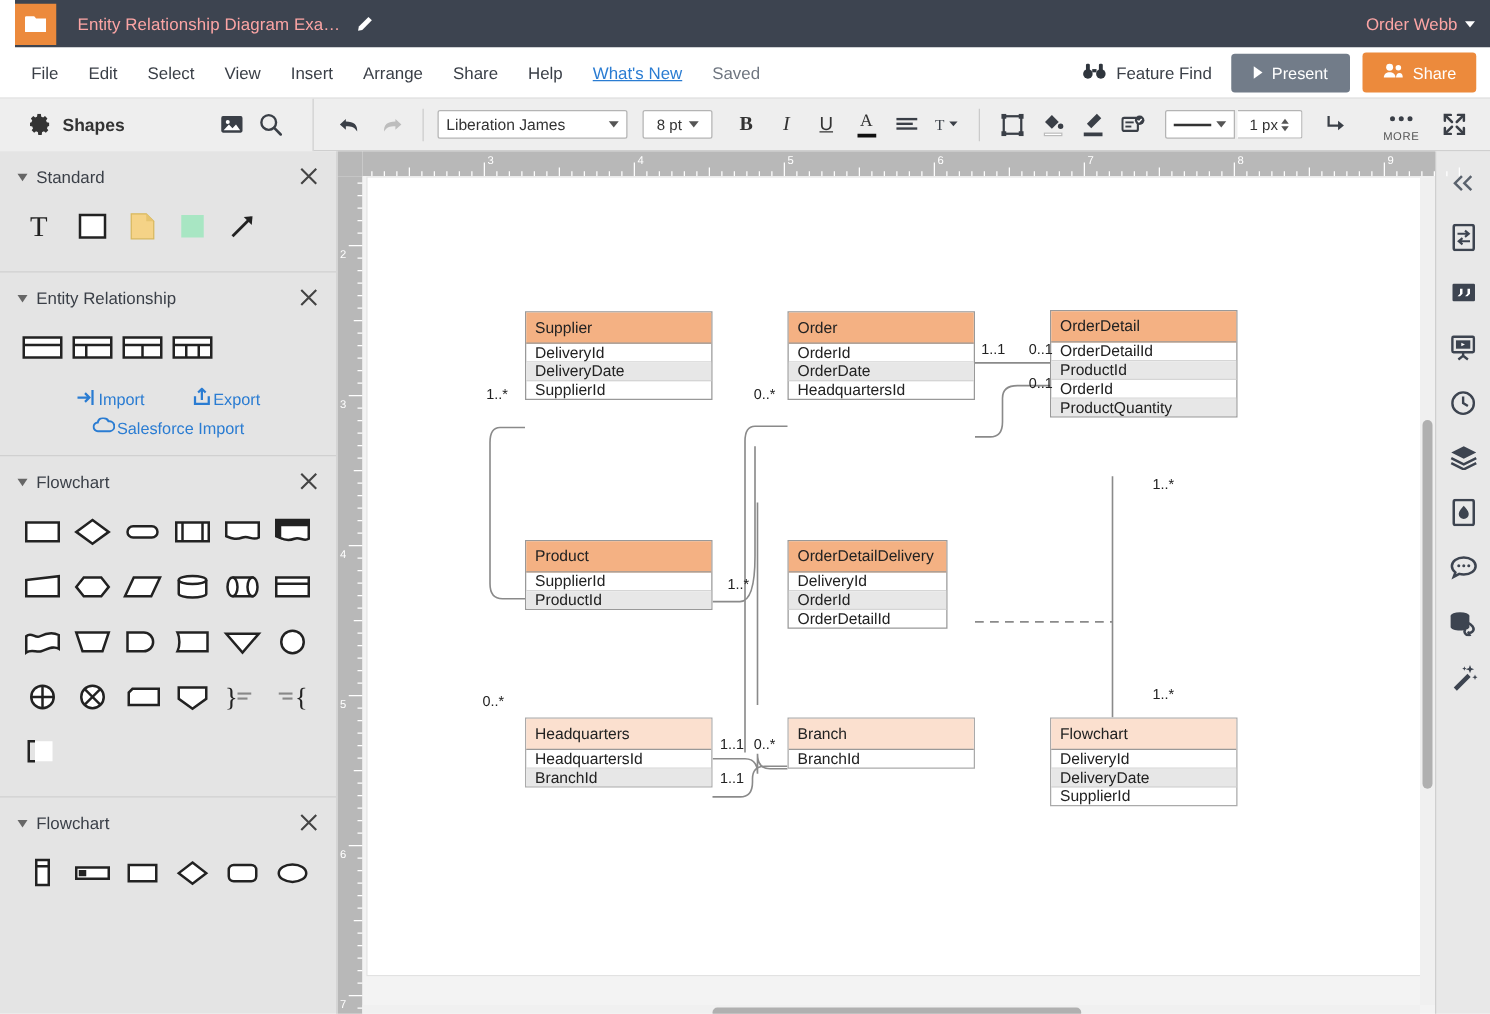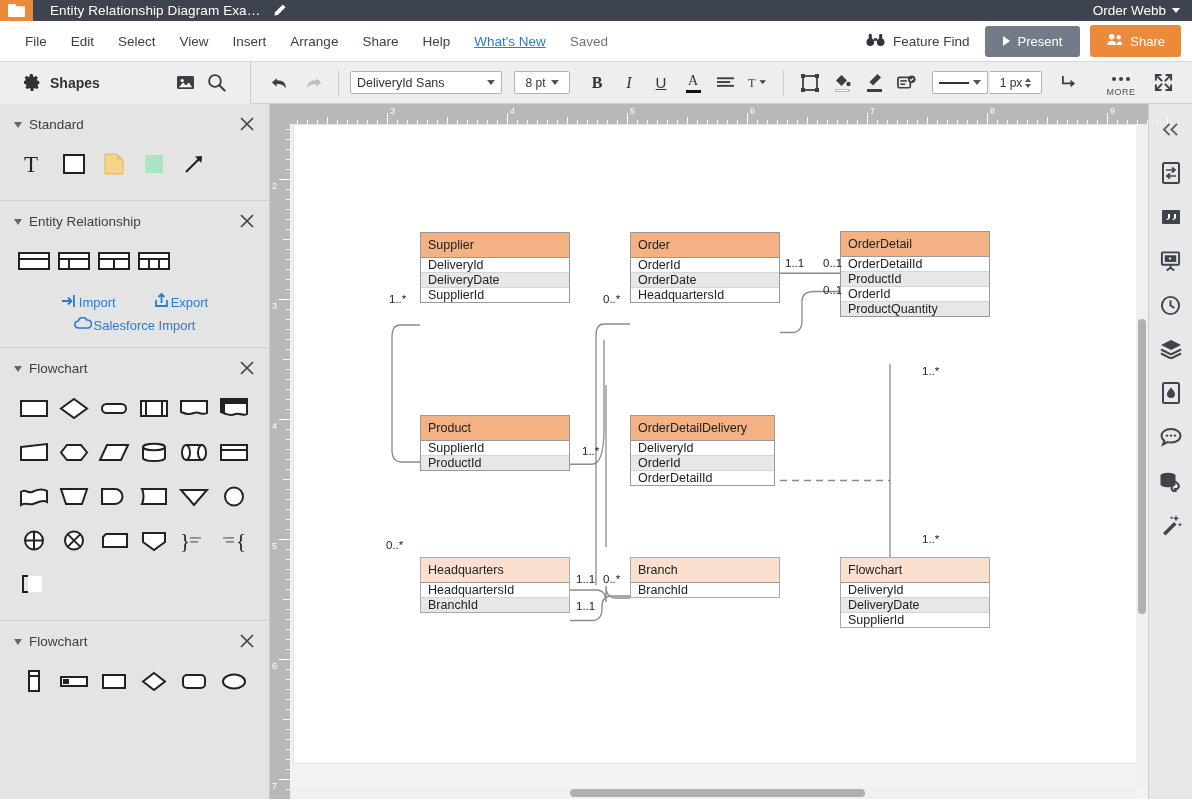--- a/index.html
+++ b/index.html
@@ -4,22 +4,22 @@
 <style>
   * { box-sizing: border-box; margin: 0; padding: 0; }
   html, body {
     width: 1192px; height: 811px;
     font-family: "Liberation Sans", sans-serif;
     overflow: hidden;
     background: #fff;
   }
   
   .titlebar {
-    height: 21px; background: #3d4450; display: flex; align-items: center;
-    color: #ffffff; font-size: 13px; position: relative;
+    height: 38px; background: #3d4450; display: flex; align-items: center;
+    color: #fca5a5; font-size: 13px; position: relative; margin-left: 12px;
   }
   .doc-icon-box { width: 33px; height: 33px; background: #ec8a3c; display:flex; align-items:center; justify-content:center; }
   .folder-glyph { width: 17px; height: 13px; background: #fff; border-radius: 1px 3px 1px 1px;
                   clip-path: polygon(0 0, 42% 0, 52% 18%, 100% 18%, 100% 100%, 0 100%); }
   .doc-title { margin-left: 17px; font-size: 13.5px; letter-spacing: .1px; }
   .edit-pencil { margin-left: 12px; width: 15px; height: 15px; cursor: pointer; }
   .user-area { position: absolute; right: 12px; display: flex; align-items: center; gap: 6px; font-size: 13.5px; }
   .caret-d { width:0;height:0;border-left:4.5px solid transparent;border-right:4.5px solid transparent;border-top:5px solid #fff; }
 
   
@@ -229,21 +229,21 @@
           <path d="M7 3L2 7.5 7 12V9c5 0 7.5 1 9.5 4.5C16.8 8 14 5 7 5z" fill="#3a3f47"></path>
         </svg>
     </div>
     <div class="tb-btn">
       <svg width="21" height="16" viewBox="0 0 22 16">
           <path d="M15 3l5 4.5L15 12V9c-5 0-7.5 1-9.5 4.5C5.2 8 8 5 15 5z" fill="#bdbdbd"></path>
         </svg>
     </div>
     <div class="tb-sep"></div>
     <div class="font-select">
-      <span>DeliveryId Sans</span>
+      <span>Liberation James</span>
       <span class="cd caret-dk"></span>
     </div>
     <div style="width:8px"></div>
     <div class="size-select">
       <span>8 pt</span>
       <span class="caret-dk"></span>
     </div>
     <div style="width:8px"></div>
     <div class="tb-btn">
       <span class="bold-b">B</span>
@@ -878,21 +878,21 @@
             <div class="ent-row">OrderDetailId</div>
             <div class="ent-row alt">ProductId</div>
             <div class="ent-row">OrderId</div>
             <div class="ent-row alt">ProductQuantity</div>
           </div>
           <div class="entity" style="left: 126px; top: 290px; width: 150px;">
             <div class="ent-head">Product</div>
             <div class="ent-row">SupplierId</div>
             <div class="ent-row alt">ProductId</div>
           </div>
-          <div class="entity" style="left: 336px; top: 290px; width: 145px;">
+          <div class="entity" style="left: 336px; top: 290px; width: 128px;">
             <div class="ent-head">OrderDetailDelivery</div>
             <div class="ent-row">DeliveryId</div>
             <div class="ent-row alt">OrderId</div>
             <div class="ent-row">OrderDetailId</div>
           </div>
           <div class="entity light" style="left: 126px; top: 432px; width: 150px;">
             <div class="ent-head">Headquarters</div>
             <div class="ent-row">HeadquartersId</div>
             <div class="ent-row alt">BranchId</div>
           </div>

